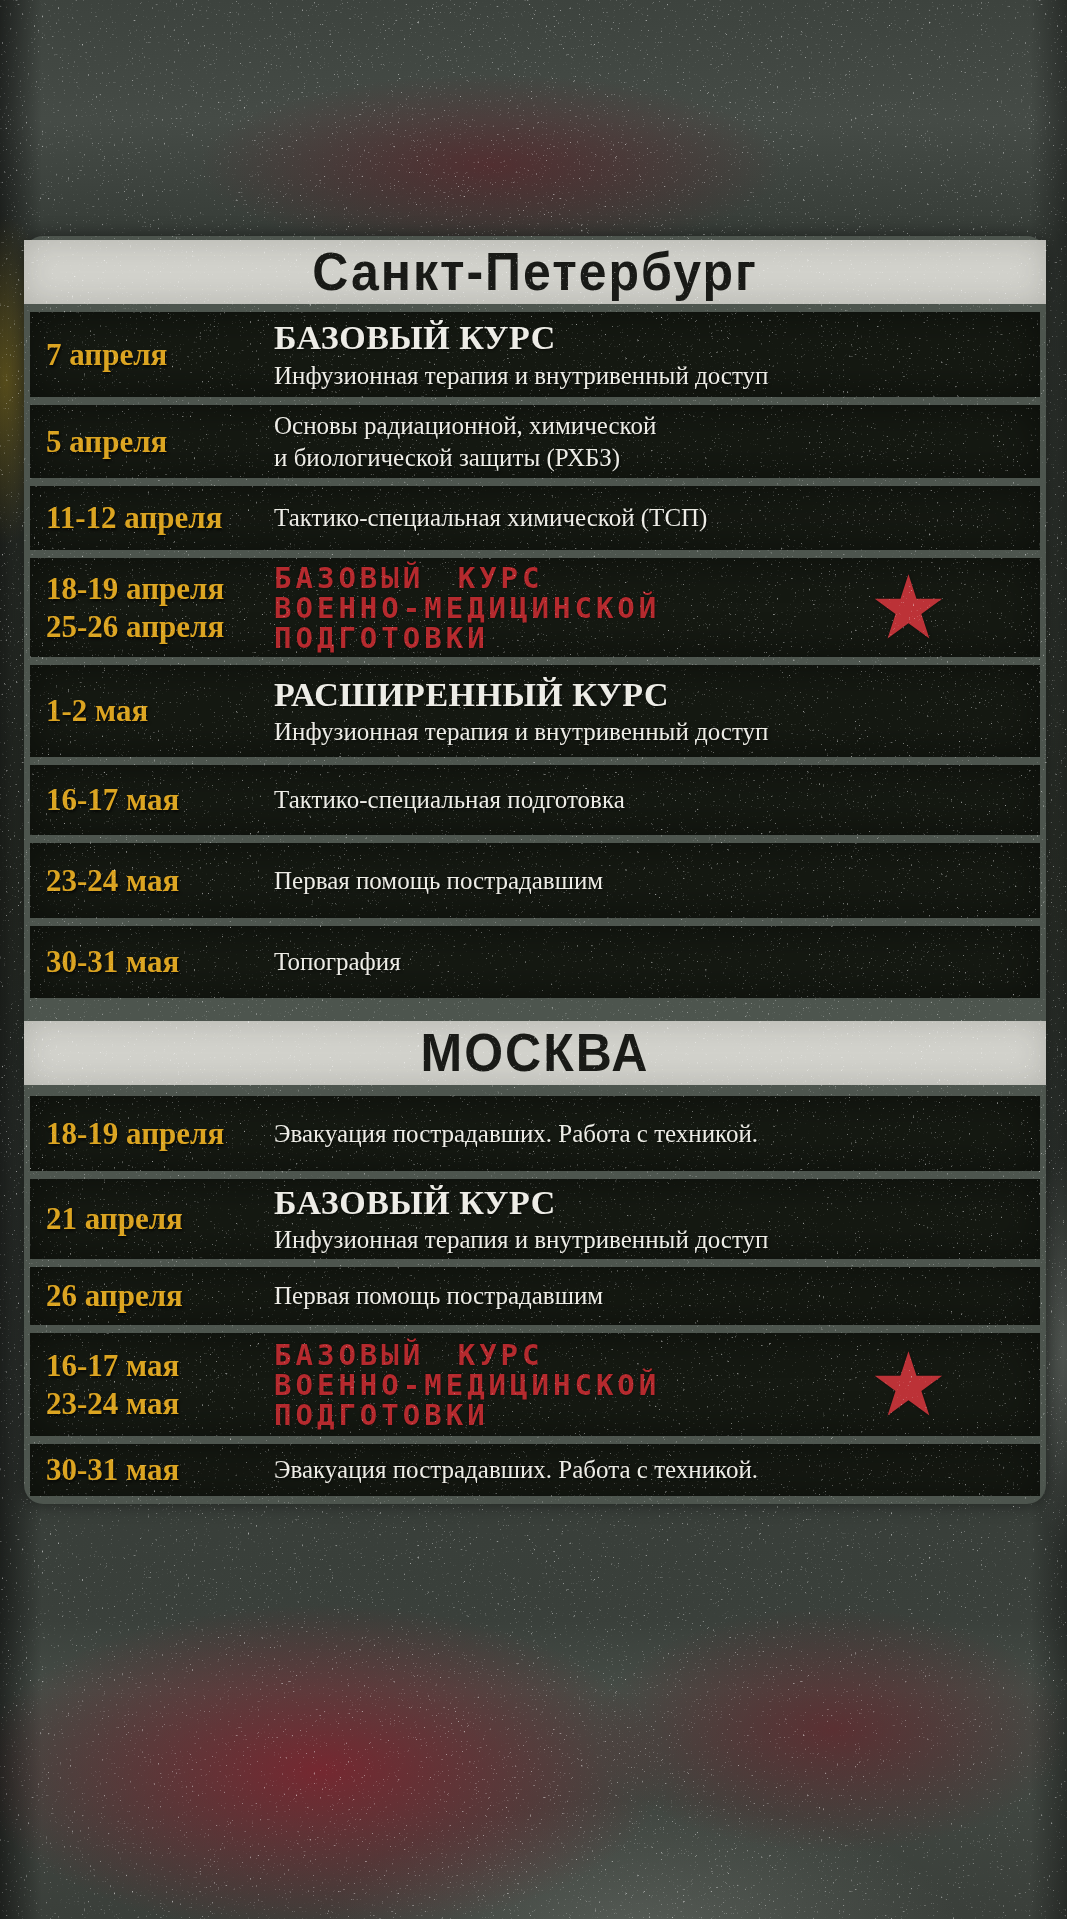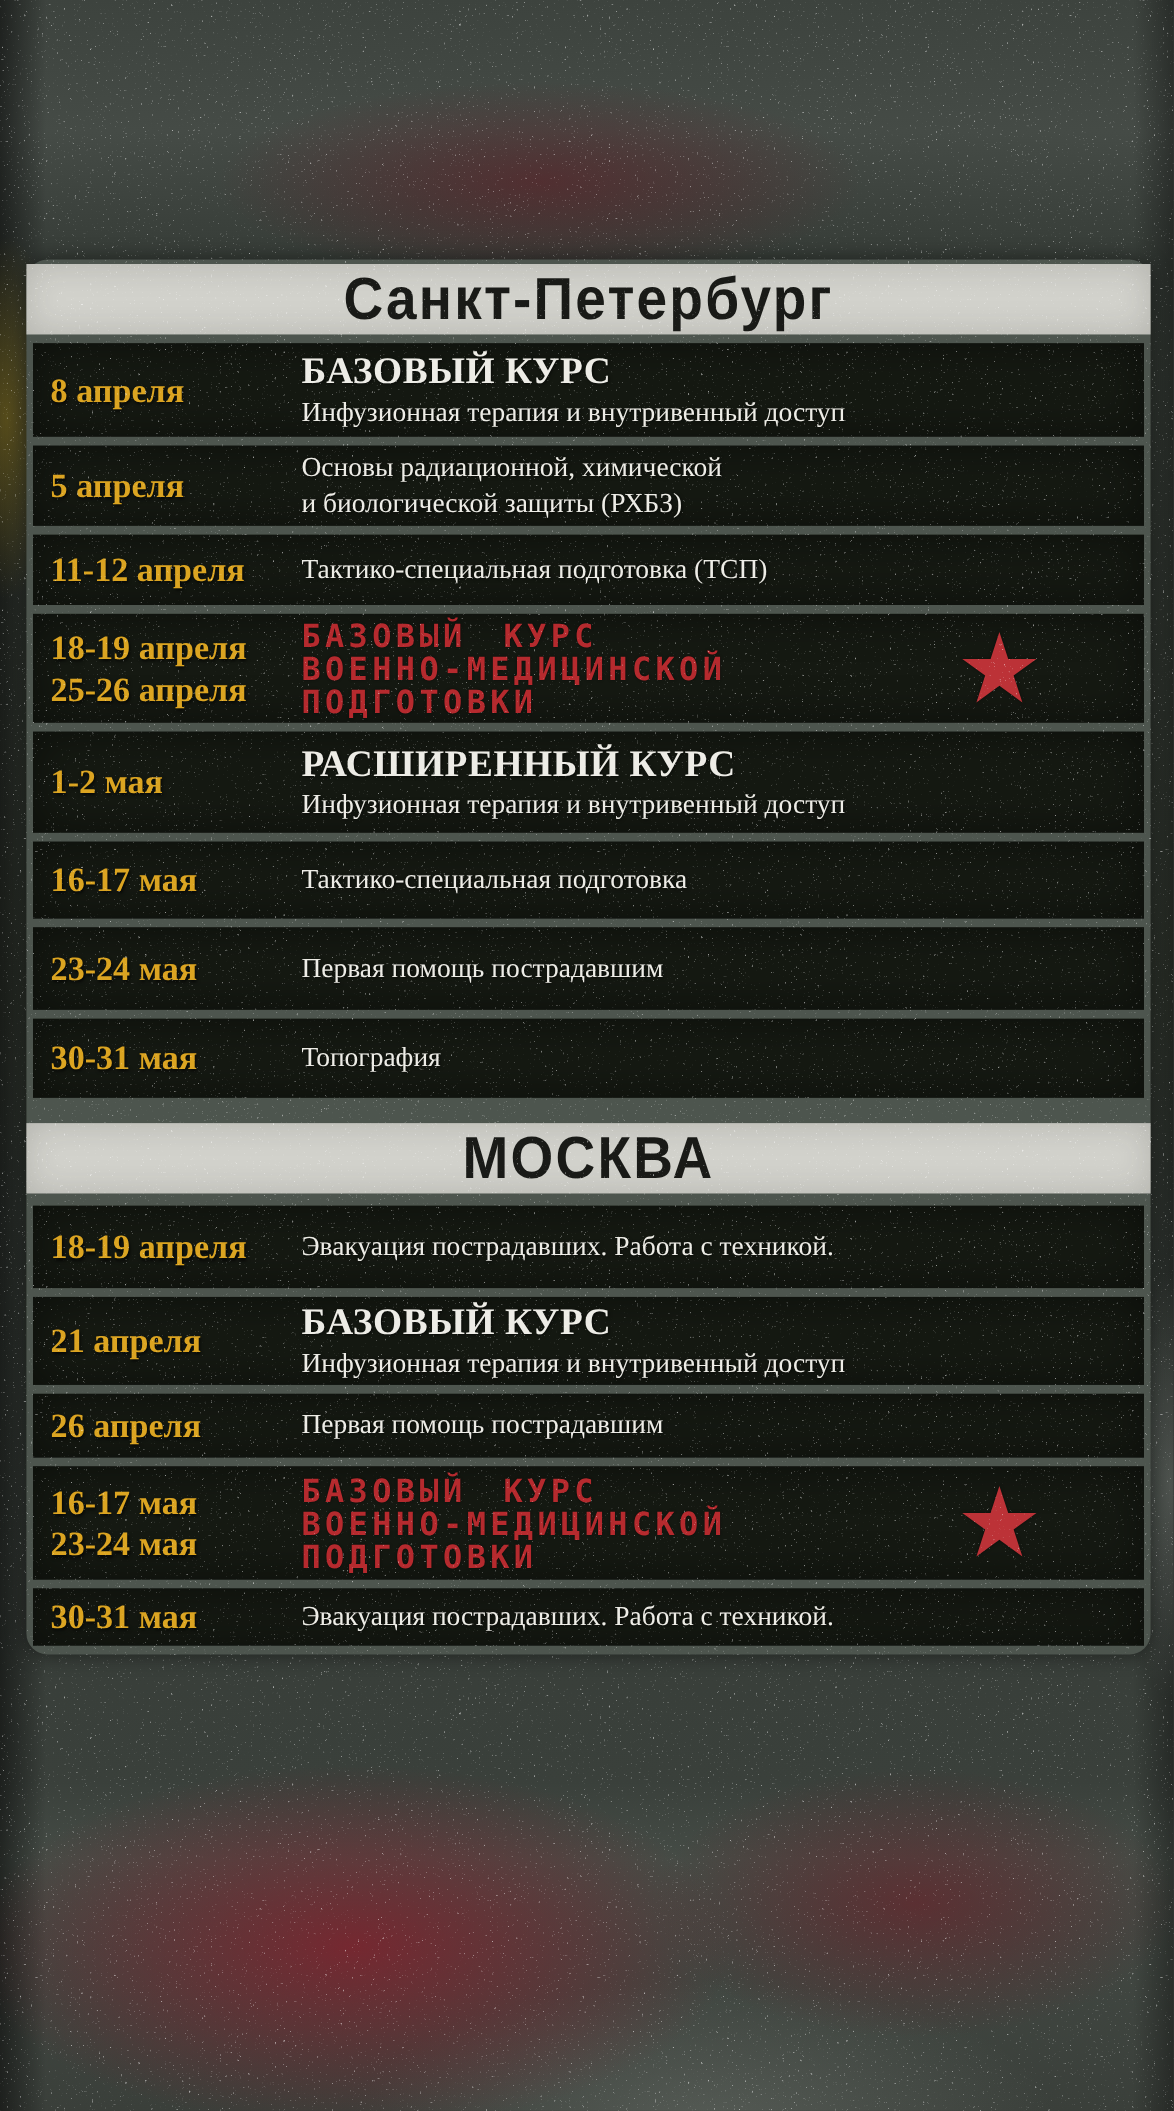--- a/index.html
+++ b/index.html
@@ -75,21 +75,21 @@
 <div class="poster">
 
   <div class="table">
 
     <div class="band">
       <span class="city">Санкт-Петербург</span>
     </div>
 
     <div class="row h85">
       <div class="date">
-        <div>8 апреля</div>
+        <div>7 апреля</div>
       </div>
       <div class="course">
         <div class="caps">БАЗОВЫЙ КУРС</div>
         <div class="txt">Инфузионная терапия и внутривенный доступ</div>
       </div>
     </div>
 
     <div class="row h86">
       <div class="date">
         <div>5 апреля</div>
@@ -98,21 +98,21 @@
         <div class="txt">Основы радиационной, химической</div>
         <div class="txt">и биологической защиты (РХБЗ)</div>
       </div>
     </div>
 
     <div class="row h64">
       <div class="date">
         <div>11-12 апреля</div>
       </div>
       <div class="course">
-        <div class="txt">Тактико-специальная подготовка (ТСП)</div>
+        <div class="txt">Тактико-специальная химической (ТСП)</div>
       </div>
     </div>
 
     <div class="row h99">
       <div class="date">
         <div>18-19 апреля</div>
         <div>25-26 апреля</div>
       </div>
       <div class="course">
         <div class="redblock">

